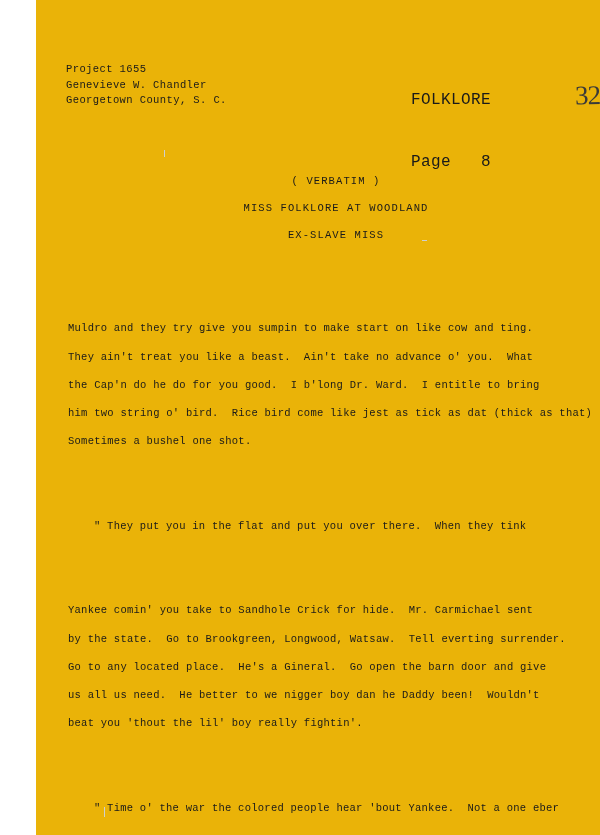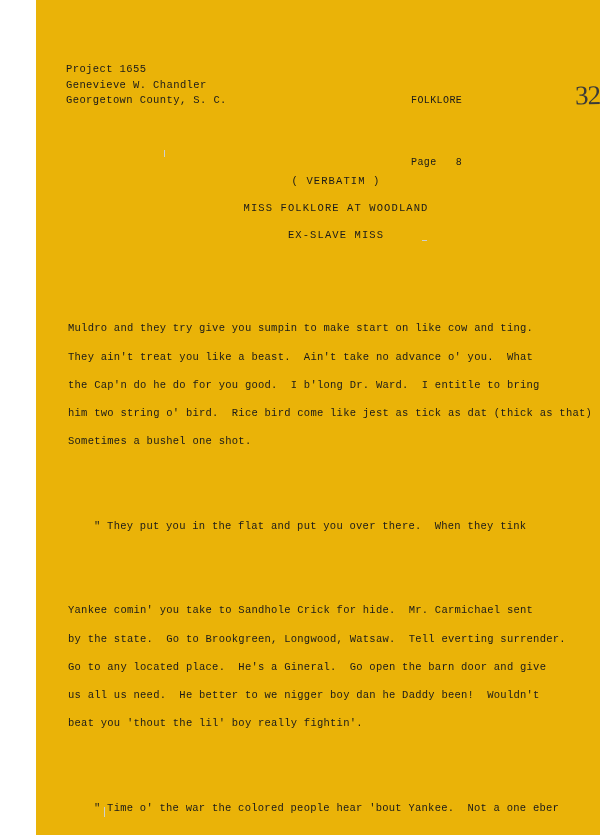--- a/index.html
+++ b/index.html
@@ -34,21 +34,21 @@
     top: 0;
     font-size: 10.5px;
     line-height: 15.5px;
     letter-spacing: 0.4px;
     white-space: pre;
   }
   .hdr-mid {
     position: absolute;
     left: 375px;
     top: 0;
-    font-size: 10px;
+    font-size: 16px;
     line-height: 15.5px;
     letter-spacing: 0.4px;
     white-space: pre;
   }
   .hdr-mid .pageline {
     margin-top: 15.5px;
   }
   .folio {
     position: absolute;
     right: 24px;

